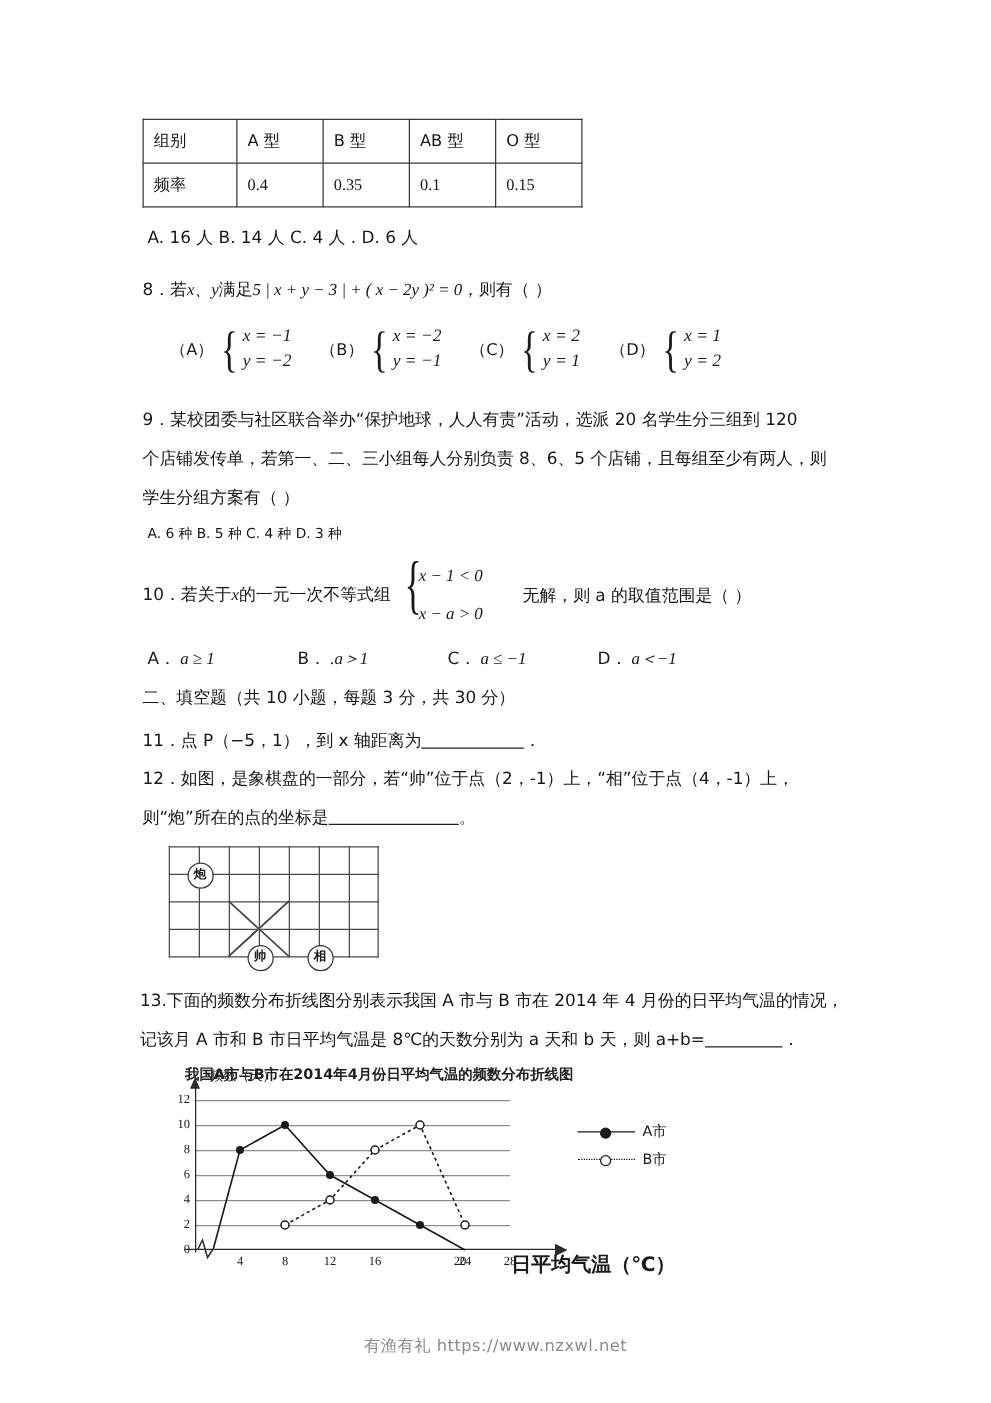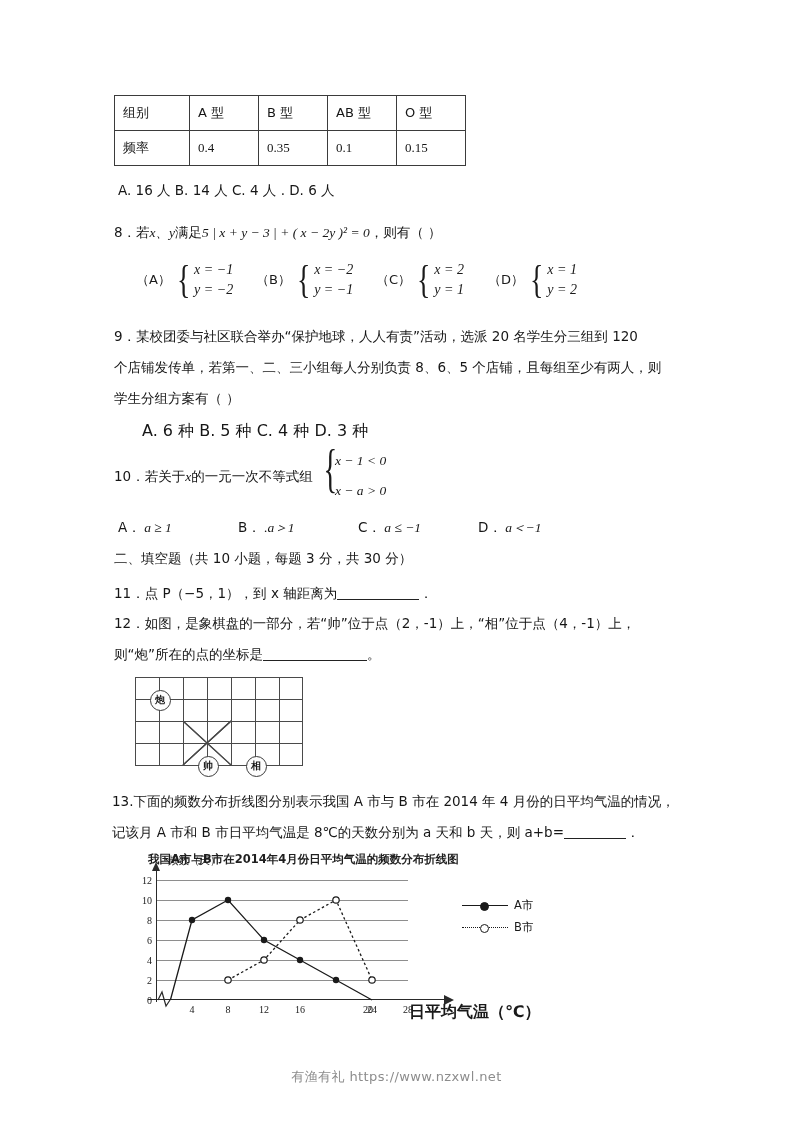--- a/index.html
+++ b/index.html
@@ -10,21 +10,21 @@
     color:#1a1a1a;
     position:relative;
     overflow:hidden;
   }
   .page { position:relative; width:793px; height:1122px; }
 
   
   .ln { position:absolute; font-size:13.5px; line-height:1.5; white-space:nowrap; color:#161616; }
   .cn { font-family:"DejaVu Sans", sans-serif; }
   .it { font-style:italic; font-family:"Liberation Serif", serif; }
-  .sm { font-size:16px;margin-left:24px; }
+  .sm { font-size:11px; }
 
   
   #bt-table { position:absolute; left:114px; top:95px; border-collapse:collapse; }
   #bt-table td {
     border:1px solid #3b3b3b;
     height:34px;
     padding:0 8px;
     font-size:13px;
     vertical-align:middle;
     white-space:nowrap;
@@ -170,20 +170,21 @@
   <div class="ln cn" style="left:114px; top:357px;">个店铺发传单，若第一、二、三小组每人分别负责 8、6、5 个店铺，且每组至少有两人，则</div>
   <div class="ln cn" style="left:114px; top:388px;">学生分组方案有（  ）</div>
   <div class="ln cn sm" style="left:118px; top:419px;">A. 6 种      B. 5 种      C. 4 种      D. 3 种</div>
 
   <div class="ln" style="left:114px; top:466px;">
     <span class="cn">10．若关于</span><span class="it">x</span><span class="cn">的一元一次不等式组</span>
   </div>
   <div class="ineq-brace" style="left:318px; top:450px;">{</div>
   <div class="ln it" style="left:335px; top:451px;">x − 1 &lt; 0</div>
   <div class="ln it" style="left:335px; top:481px;">x − a &gt; 0</div>
+  <div class="ln cn" style="left:418px; top:467px;">无解，则 a 的取值范围是（  ）</div>
 
   <div class="ln" style="left:118px; top:517px;">
     <span class="cn">A．</span>
     <span class="it">a ≥ 1</span>
   </div>
   <div class="ln" style="left:238px; top:517px;">
     <span class="cn">B．</span>
     <span class="it">.a＞1</span>
   </div>
   <div class="ln" style="left:358px; top:517px;">

